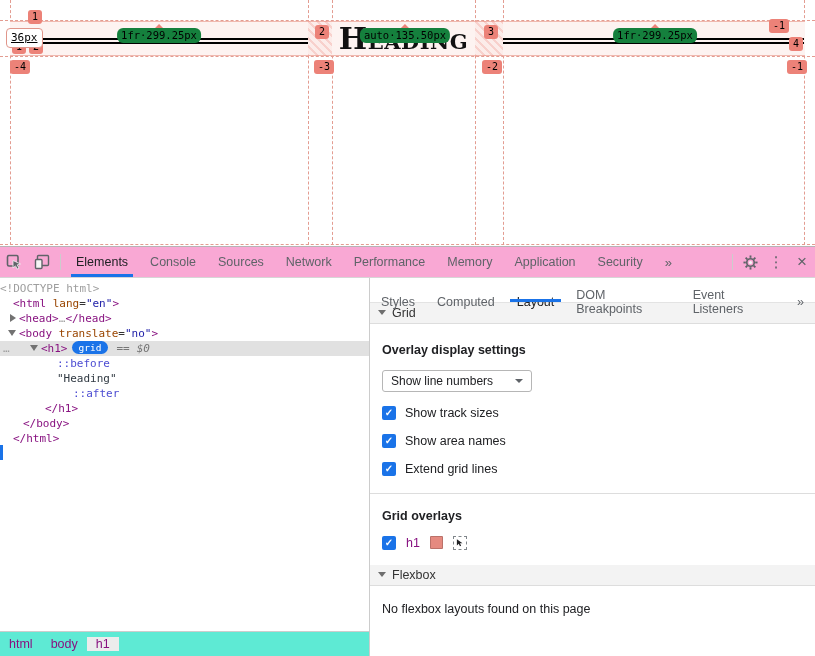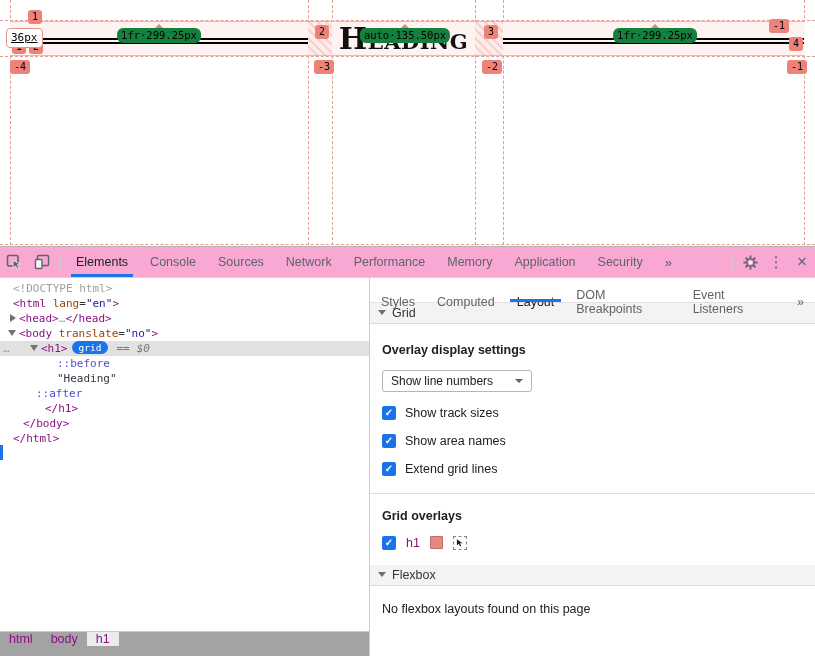--- a/index.html
+++ b/index.html
@@ -59,22 +59,22 @@
   .gray { color:#9e9e9e; } .punct { color:#333; }
   .pseudo { color:#4c4cd2; } .tnode { color:#303942; }
   .eq-flag { color:#767676; } .dollar { color:#767676; font-style:italic; }
   .tw { display:inline-block; width:0; height:0; }
   .tw.right { border-left:6px solid #727272; border-top:4px solid transparent; border-bottom:4px solid transparent; margin:0 3px 0 2px; }
   .tw.down  { border-top:6px solid #727272; border-left:4px solid transparent; border-right:4px solid transparent; margin:0 3px 1px 0; }
   .row-dots { position:absolute; left:3px; top:0; color:#9e9e9e; }
   .grid-pill { display:inline-block; background:#1a73e8; color:#fff; border-radius:8px;
     font-size:9.5px; line-height:13px; padding:0 7px; margin-left:4px; vertical-align:1px; }
   .blue-bar { position:absolute; left:0; top:167px; width:3px; height:15px; background:#1a73e8; }
-  .crumbs { position:absolute; left:0; bottom:0; width:100%; height:25px; background:#a3a3a3;
-    border-top:1px solid #ccc; display:flex; align-items:flex-start;
+  .crumbs { position:absolute; left:0; bottom:0; width:100%; height:25px; background:#5eead4;
+    border-top:1px solid #ccc; display:flex; align-items:center;
     font-family:"Liberation Sans", sans-serif; font-size:12.5px; }
   .crumb { display:flex; align-items:center; padding:0 9px; color:#881280; cursor:pointer; }
   .crumb.selected { background:#ececec; }
 
   
   .layout-panel { flex:1; position:relative; overflow:hidden; }
   .subtabs { height:25px; display:flex; align-items:stretch; border-bottom:1px solid #e3e3e3; }
   .subtab { padding:0 11px; display:flex; align-items:center; color:#5f6368; font-size:12.5px; position:relative; cursor:pointer;margin-top:24px; }
   .subtab.selected { color:#202124; }
   .subtab.selected::after { content:""; position:absolute; left:4px; right:4px; bottom:0; height:3px; background:#1a73e8; }
@@ -210,28 +210,28 @@
       </span>
       <span class="glyph-btn">⋮</span>
       <span class="glyph-btn" style="font-size:17px">×</span>
     </div>
   </div>
 
   <div class="dt-main">
 
     <div class="elements-panel">
       <div class="tree">
-        <div class="trow" style="padding-left:13px"><span class="gray">&lt;!DOCTYPE html&gt;</span></div>
+        <div class="trow" style=""><span class="gray">&lt;!DOCTYPE html&gt;</span></div>
         <div class="trow" style="padding-left:13px"><span class="tag">&lt;html</span><span class="attr"> lang</span><span class="punct">=</span><span class="aval">"en"</span><span class="tag">&gt;</span></div>
         <div class="trow" style="padding-left:8px"><span class="tw right"></span><span class="tag">&lt;head&gt;</span><span class="gray">…</span><span class="tag">&lt;/head&gt;</span></div>
         <div class="trow" style="padding-left:8px"><span class="tw down"></span><span class="tag">&lt;body</span><span class="attr"> translate</span><span class="punct">=</span><span class="aval">"no"</span><span class="tag">&gt;</span></div>
         <div class="trow sel" style="padding-left:30px"><span class="row-dots">…</span><span class="tw down"></span><span class="tag">&lt;h1&gt;</span><span class="grid-pill">grid</span><span class="eq-flag" style="margin-left:8px">==</span><span class="dollar" style="margin-left:7px">$0</span></div>
         <div class="trow" style="padding-left:57px"><span class="pseudo">::before</span></div>
         <div class="trow" style="padding-left:57px"><span class="tnode">"Heading"</span></div>
-        <div class="trow" style="padding-left:36px"><span class="pseudo">::after</span></div>
+        <div class="trow" style="padding-left:73px"><span class="pseudo">::after</span></div>
         <div class="trow" style="padding-left:45px"><span class="tag">&lt;/h1&gt;</span></div>
         <div class="trow" style="padding-left:23px"><span class="tag">&lt;/body&gt;</span></div>
         <div class="trow" style="padding-left:13px"><span class="tag">&lt;/html&gt;</span></div>
       </div>
       <div class="blue-bar"></div>
       <div class="crumbs">
         <span class="crumb">html</span>
         <span class="crumb">body</span>
         <span class="crumb selected">h1</span>
       </div>

